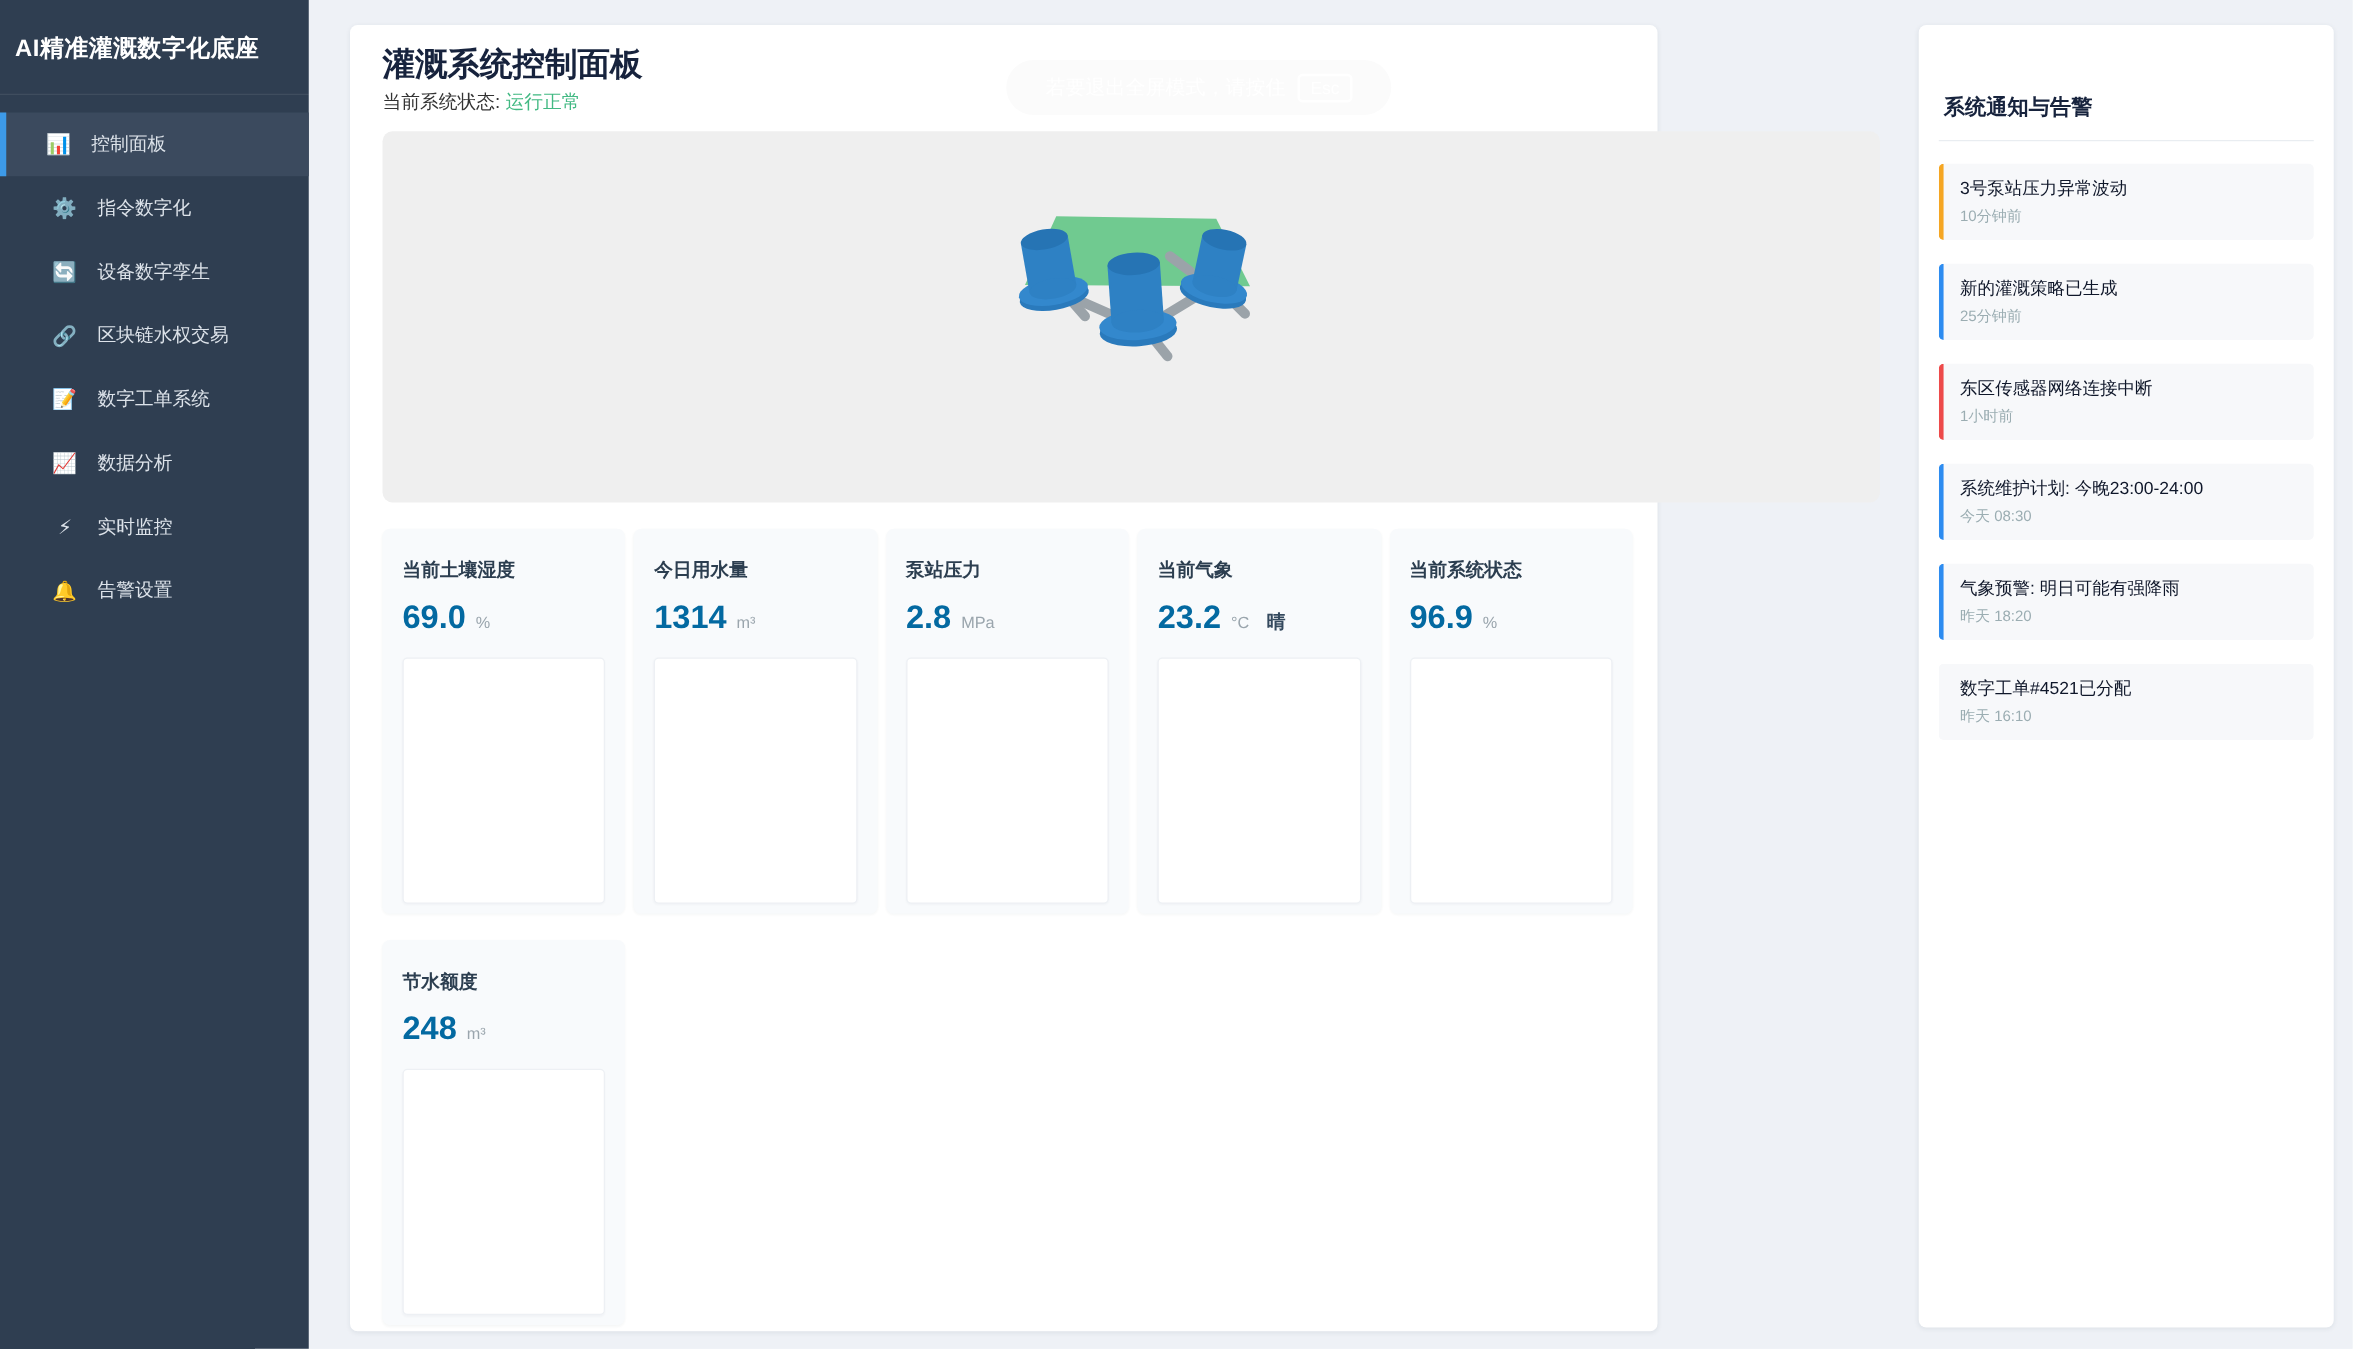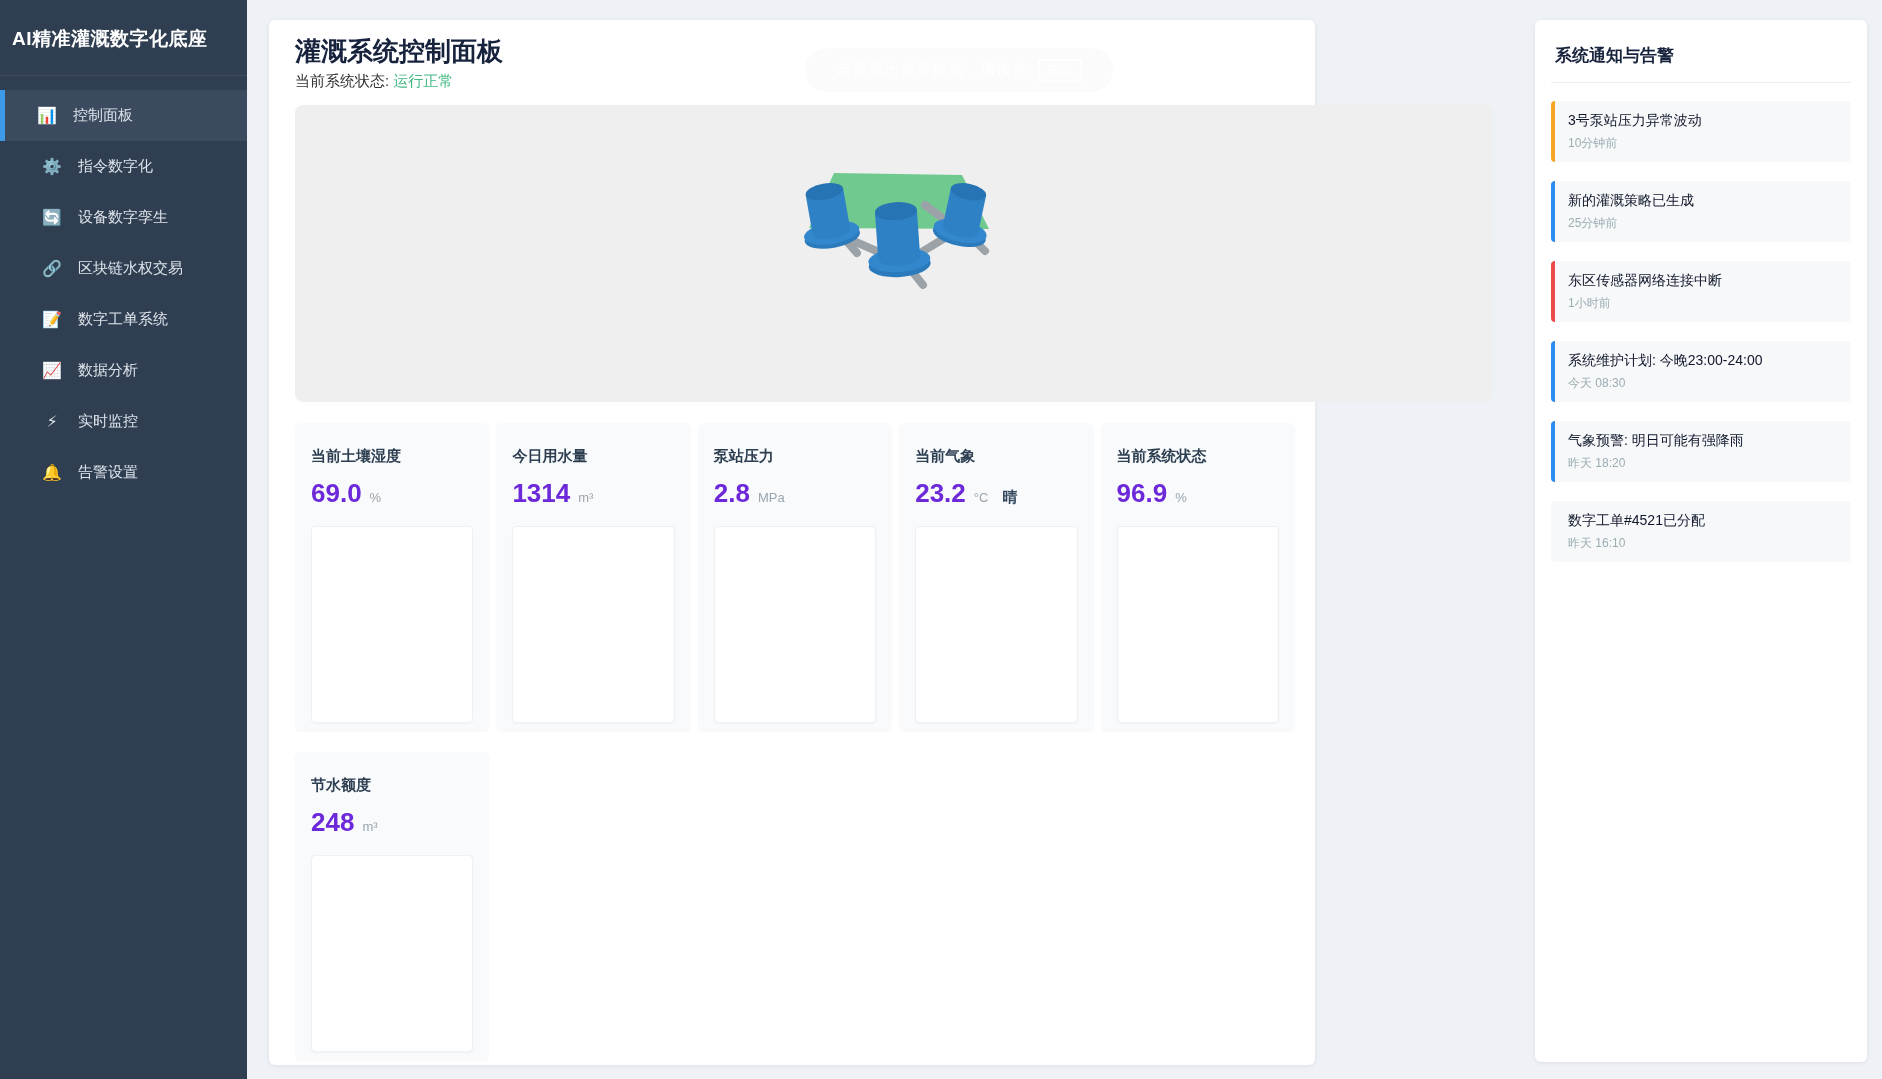--- a/index.html
+++ b/index.html
@@ -13,54 +13,54 @@
     letter-spacing:.5px; white-space:nowrap; }
   .brand-divider { margin-top:23px; border-bottom:1px solid rgba(255,255,255,.08); }
   .menu { margin-top:14px; }
   .menu-item { display:flex; align-items:center; gap:16px; height:51px;
     padding-left:37px; font-size:15px; color:#dde3ea; cursor:pointer;
     border-left:5px solid transparent; }
   .menu-item.active { background:#3b4a5e; border-left-color:#3d9ae8; padding-left:32px; }
   .mi-icon { width:20px; font-size:16px; text-align:center; }
 
   
-  .main-card { position:absolute; left:269px; top:20px; width:1046px; height:1045px;
+  .main-card { position:absolute; left:280px; top:20px; width:1046px; height:1045px;
     background:#fff; border-radius:6px; box-shadow:0 1px 4px rgba(31,45,61,.08);
     padding:14px 20px 0 26px; }
   .main-title { font-size:26px; font-weight:bold; color:#17233d; line-height:34px; }
   .main-subtitle { font-size:15px; color:#333; margin-top:4px; }
   .status-ok { color:#42b983; }
 
   .scene { margin-top:14px; width:1198px; height:297px; background:#efefef;
     border-radius:8px; overflow:hidden; }
 
   .stats-grid { margin-top:21px; display:grid; grid-template-columns:repeat(5,1fr);
     gap:21px 7px; }
   .stat-card { background:#f8fafc; border-radius:6px; height:308px;
     padding:24px 16px 0 16px; box-shadow:0 1px 2px rgba(31,45,61,.04); }
   .stat-label { font-size:15px; font-weight:bold; color:#2c3e50; }
   .stat-value-row { margin-top:12px; display:flex; align-items:baseline; }
-  .stat-value { font-size:26px; font-weight:bold; color:#6d28d9; }
+  .stat-value { font-size:26px; font-weight:bold; color:#0369a1; }
   .stat-unit { font-size:13px; color:#9aa5ad; margin-left:8px; }
   .stat-extra { font-size:15px; font-weight:bold; color:#34495e; margin-left:14px; }
   .stat-chart { margin-top:17px; height:197px; background:#fff;
     border:1px solid #edf0f4; border-radius:4px; box-shadow:0 1px 2px rgba(31,45,61,.03); }
 
   
   .fs-toast { position:absolute; left:805px; top:48px; width:308px; height:44px;
     background:#fbfbfb; border-radius:22px; display:flex; align-items:center;
     justify-content:center; z-index:5; color:rgba(255,255,255,.96); font-size:16px; }
   .fs-key { border:2px solid rgba(255,255,255,.96); border-radius:4px;
     padding:1px 8px 2px 8px; margin-left:10px; font-size:14px; }
 
   
   .notif-panel { position:absolute; left:1535px; top:20px; width:332px; height:1042px;
     background:#fff; border-radius:6px; box-shadow:0 1px 4px rgba(31,45,61,.08);
     padding:24px 16px 0 16px; }
-  .notif-title { font-size:17px; font-weight:bold; color:#17233d; padding-left:4px; }
+  .notif-title { font-size:17px; font-weight:bold; color:#17233d; padding-left:4px;margin-top:30px; }
   .notif-divider { margin-top:15px; margin-bottom:18px; border-bottom:1px solid #e9edf1; }
   .notif-item { background:#f7f8fa; border-radius:4px; border-left:4px solid transparent;
     padding:9px 12px 10px 13px; margin-bottom:19px; cursor:pointer; }
   .notif-item.level-warning { border-left-color:#f5a623; }
   .notif-item.level-info    { border-left-color:#2d8cf0; }
   .notif-item.level-error   { border-left-color:#ed4a4a; }
   .notif-text { font-size:14px; color:#0f172a; line-height:20px; }
   .notif-time { font-size:12px; color:#9badb2; margin-top:5px; }
 </style>
 </head>

